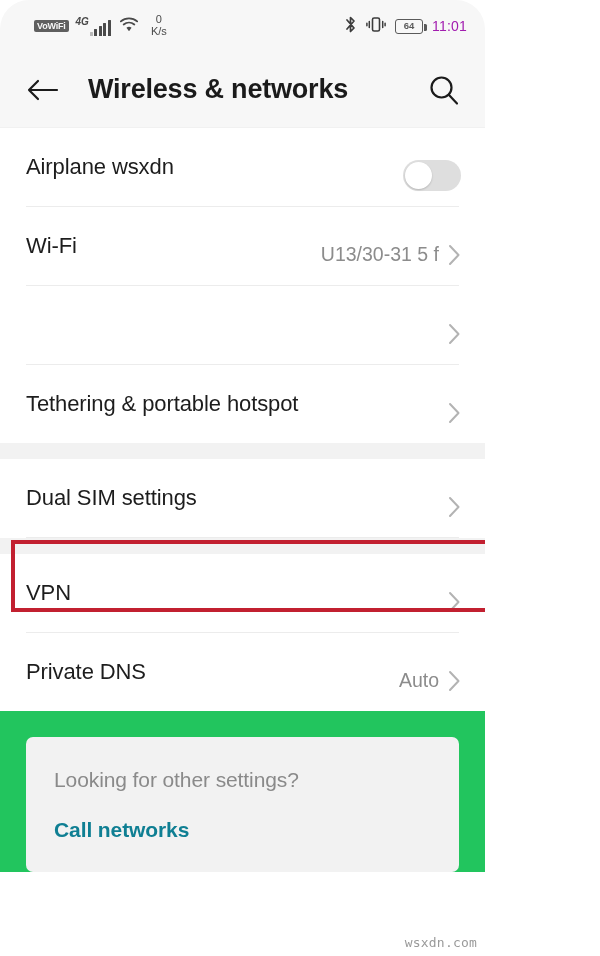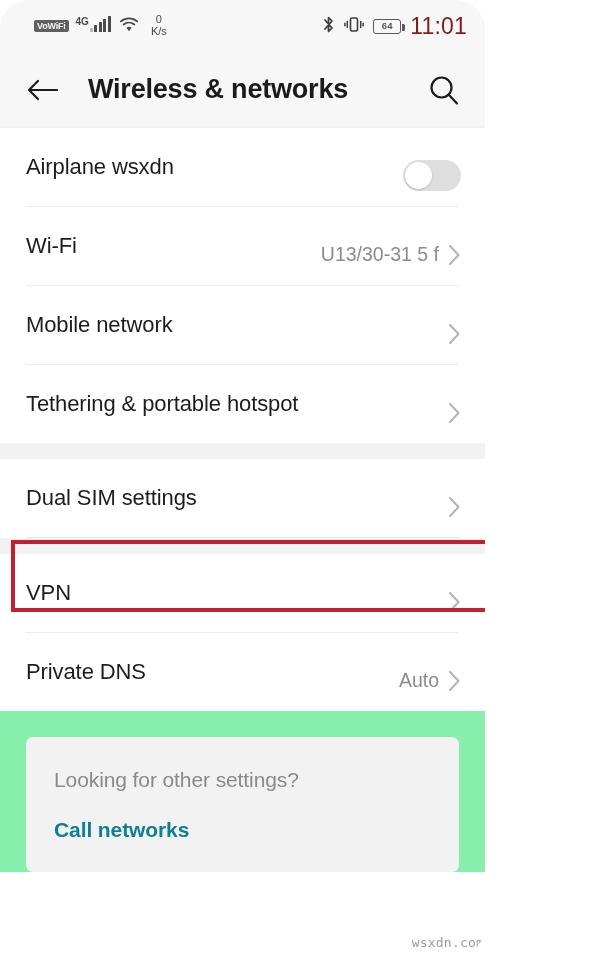--- a/index.html
+++ b/index.html
@@ -32,21 +32,21 @@
     background:#5f5f5f;
     color:#f7f7f7;
     font-size:9px;
     font-weight:bold;
     letter-spacing:-0.2px;
     padding:1.5px 3px 1.5px 3px;
     border-radius:2px;
     line-height:1;
   }
   .net4g{
-    display:flex; align-items:flex-start; gap:1px;
+    display:flex; align-items:flex-end; gap:1px;font-style:italic;
   }
   .net4g .lbl{
     font-size:10px; font-weight:bold; color:#4a4a4a;
     line-height:1; margin-bottom:9px;
   }
   .bars{ display:flex; align-items:flex-end; gap:1.5px; height:15px; }
   .bars i{ display:block; width:3px; background:#4a4a4a; border-radius:0.5px; }
   .bars i:nth-child(1){ height:4px; background:#b9b9b9; }
   .bars i:nth-child(2){ height:7px; }
   .bars i:nth-child(3){ height:10px; }
@@ -54,21 +54,21 @@
   .bars i:nth-child(5){ height:16px; }
 
   .speed{
     display:flex; flex-direction:column; align-items:center;
     line-height:1.05; font-size:11px; color:#4a4a4a;
     margin-left:4px;
   }
   .speed .num{ font-size:11px; }
   .speed .unit{ font-size:11px; }
 
-  .clock{ font-size:23px; color:#7f1d1d; letter-spacing:0.2px; }
+  .clock{ font-size:14px; color:#a21caf; letter-spacing:0.2px; }
 
   .batt{
     position:relative;
     width:28px; height:15px;
     border:1.6px solid #5a5a5a;
     border-radius:3px;
     display:flex; align-items:center; justify-content:center;
   }
   .batt:after{
     content:""; position:absolute; right:-4.5px; top:4px;
@@ -142,37 +142,37 @@
   .highlight{
     position:absolute;
     left:11px; top:540px;
     width:565px; height:72px;
     border:4px solid #c22030;
     pointer-events:none;
     z-index:5;
   }
 
   
-  .footer-wrap{ padding:26px 26px 0 26px; background:#86efac; }
+  .footer-wrap{ padding:26px 26px 0 26px; background:#22c55e; }
   .card{
     background:#f2f2f2;
     border-radius:7px;
     padding:31px 28px 30px 28px;
   }
   .card .q{
     font-size:21px; color:#8a8a8a; letter-spacing:-0.1px;
   }
   .card .link{
     margin-top:26px;
     font-size:21px; font-weight:bold;
     color:#0f7f93; letter-spacing:-0.1px;
     cursor:pointer; display:inline-block;
   }
   .watermark{
-    position:absolute; right:1px; bottom:6px;
+    position:absolute; right:8px; bottom:6px;
     font-size:13px; color:#9a9a9a;
     font-family:"DejaVu Sans Mono", monospace;
     letter-spacing:0.2px;
   }
 </style>
 </head>
 <body>
 
 <div id="screen">
 
@@ -257,21 +257,20 @@
         <span>
           <svg class="chev" viewBox="0 0 13 22">
               <path d="M2 2 L10.5 11 L2 20" stroke="#b3b3b3" stroke-width="2" fill="none" stroke-linecap="round" stroke-linejoin="round"></path>
             </svg>
         </span>
       </span>
     </div>
     <div class="divider"></div>
 
     <div class="row">
-      <span class="label">Mobile network</span>
       <span class="right">
         <span>
           <svg class="chev" viewBox="0 0 13 22">
               <path d="M2 2 L10.5 11 L2 20" stroke="#b3b3b3" stroke-width="2" fill="none" stroke-linecap="round" stroke-linejoin="round"></path>
             </svg>
         </span>
       </span>
     </div>
     <div class="divider"></div>
 

